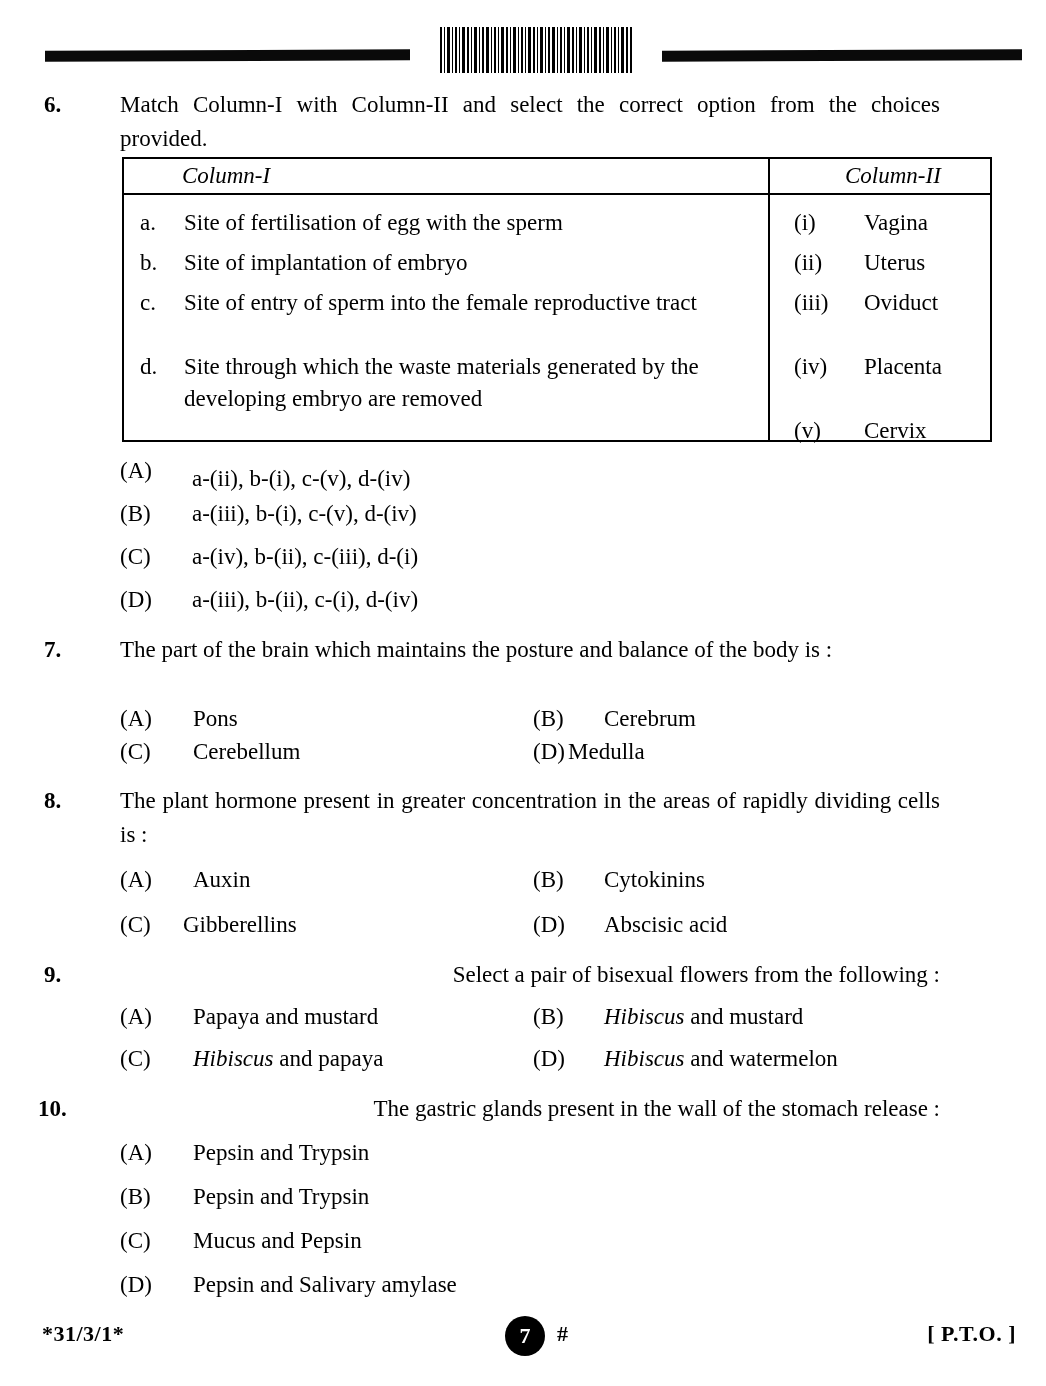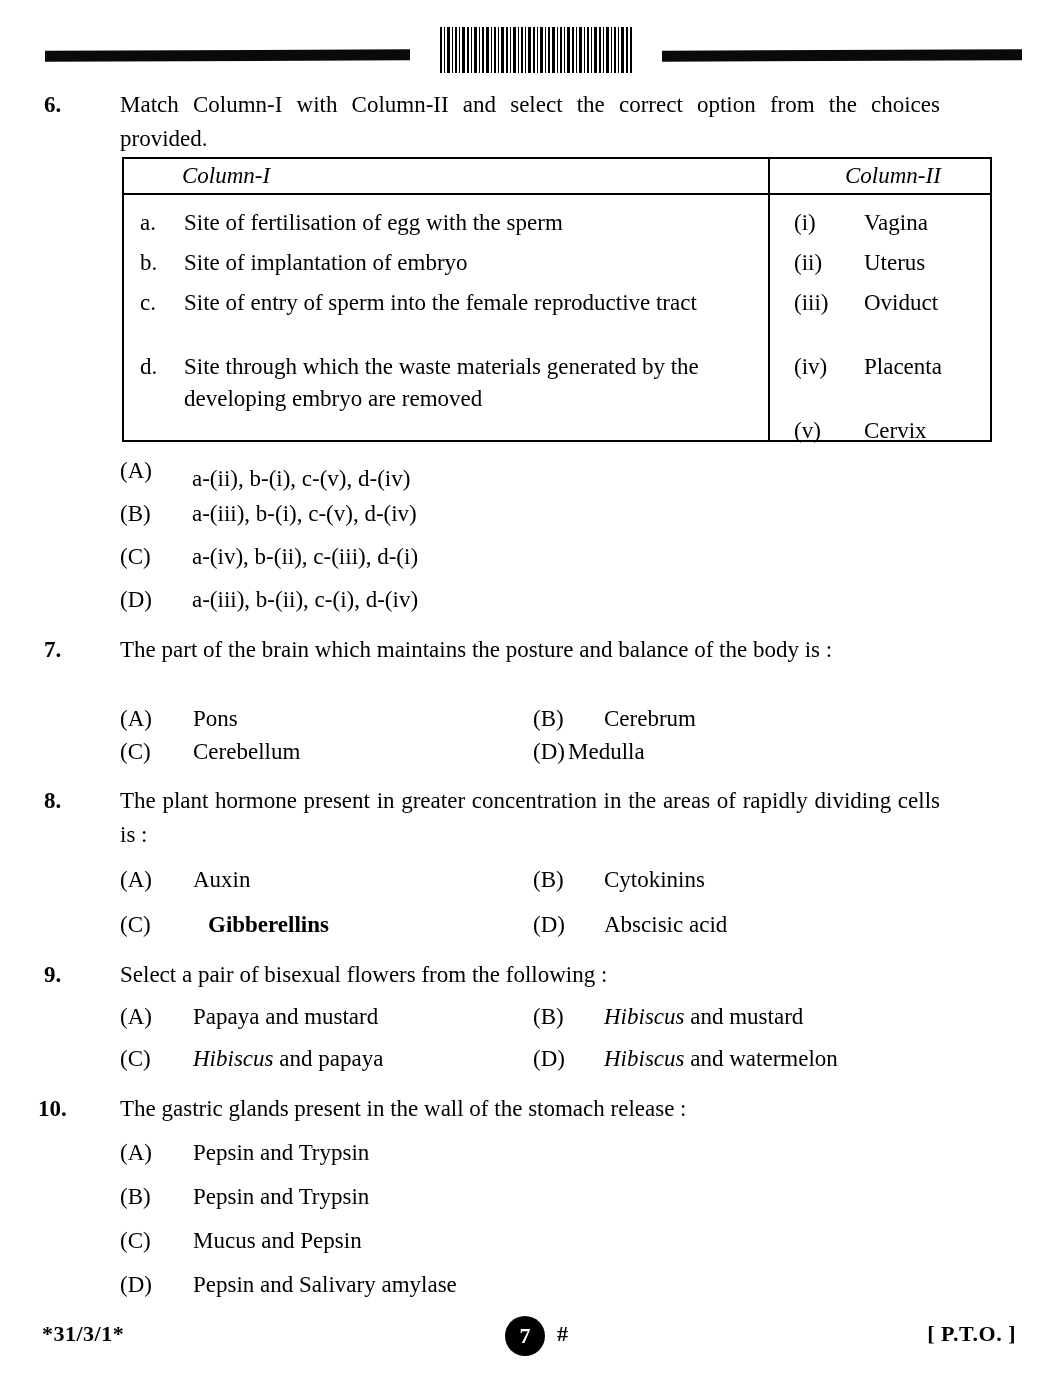--- a/index.html
+++ b/index.html
@@ -75,21 +75,21 @@
   .qnum.wide { left: 38px; }
   .qtext {
     position: absolute;
     left: 120px;
     width: 820px;
     font-size: 23px;
     line-height: 34px;
     text-align: justify;
     text-justify: inter-word;
   }
-  .qtext.nojust { text-align: left; }
+  .qtext.nojust { text-align: right; }
   .opt-label {
     position: absolute;
     font-size: 23px;
     line-height: 34px;
   }
   .opt-text {
     position: absolute;
     font-size: 23px;
     line-height: 34px;
     white-space: nowrap;
@@ -395,21 +395,21 @@
     <div class="qnum">8.</div>
     <div class="qtext">The plant hormone present in greater concentration in the areas of rapidly dividing cells is :</div>
   </div>
   <div>
     <span class="opt-label" style="left:120px; top:863px;">(A)</span>
     <span class="opt-text" style="left:193px; top:863px;">Auxin</span>
     <span class="opt-label" style="left:533px; top:863px;">(B)</span>
     <span class="opt-text" style="left:604px; top:863px;">Cytokinins</span>
 
     <span class="opt-label" style="left:120px; top:908px;">(C)</span>
-    <span class="opt-text" style="left:208px; top:908px;font-weight:bold;">Gibberellins</span>
+    <span class="opt-text" style="left:183px; top:908px;">Gibberellins</span>
     <span class="opt-label" style="left:533px; top:908px;">(D)</span>
     <span class="opt-text" style="left:604px; top:908px;">Abscisic acid</span>
   </div>
 
   <div class="qblock" style="top:958px;">
     <div class="qnum">9.</div>
     <div class="qtext nojust">Select a pair of bisexual flowers from the following :</div>
   </div>
   <div>
     <span class="opt-label" style="left:120px; top:1000px;">(A)</span>

